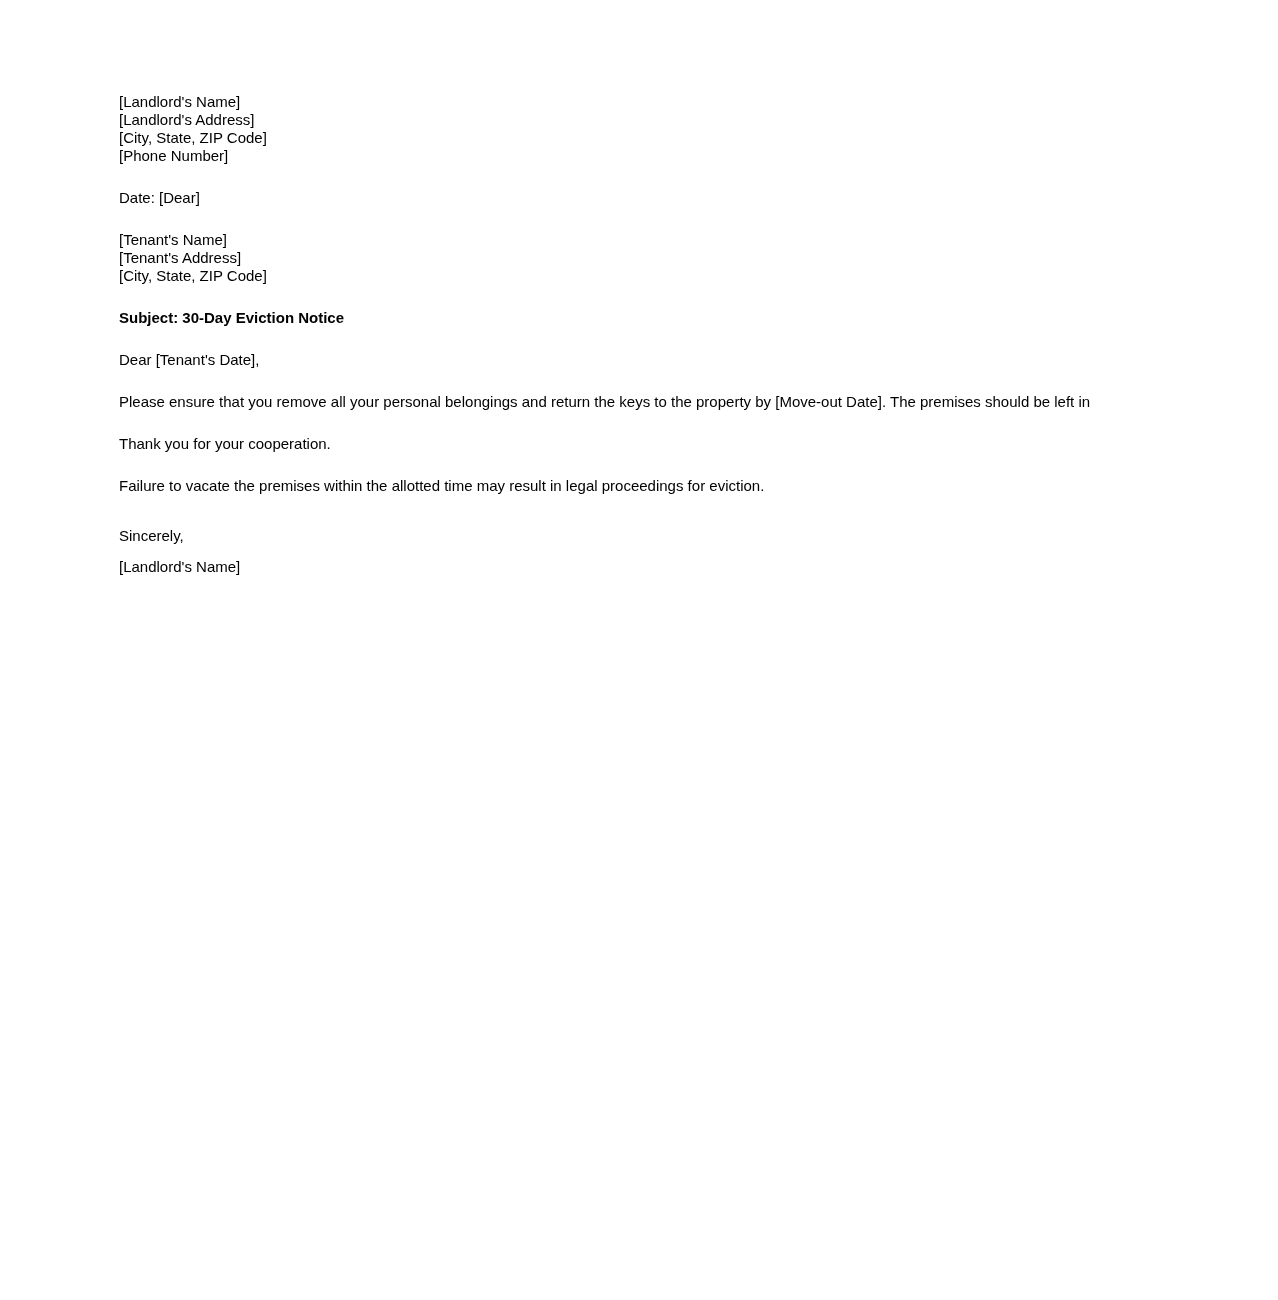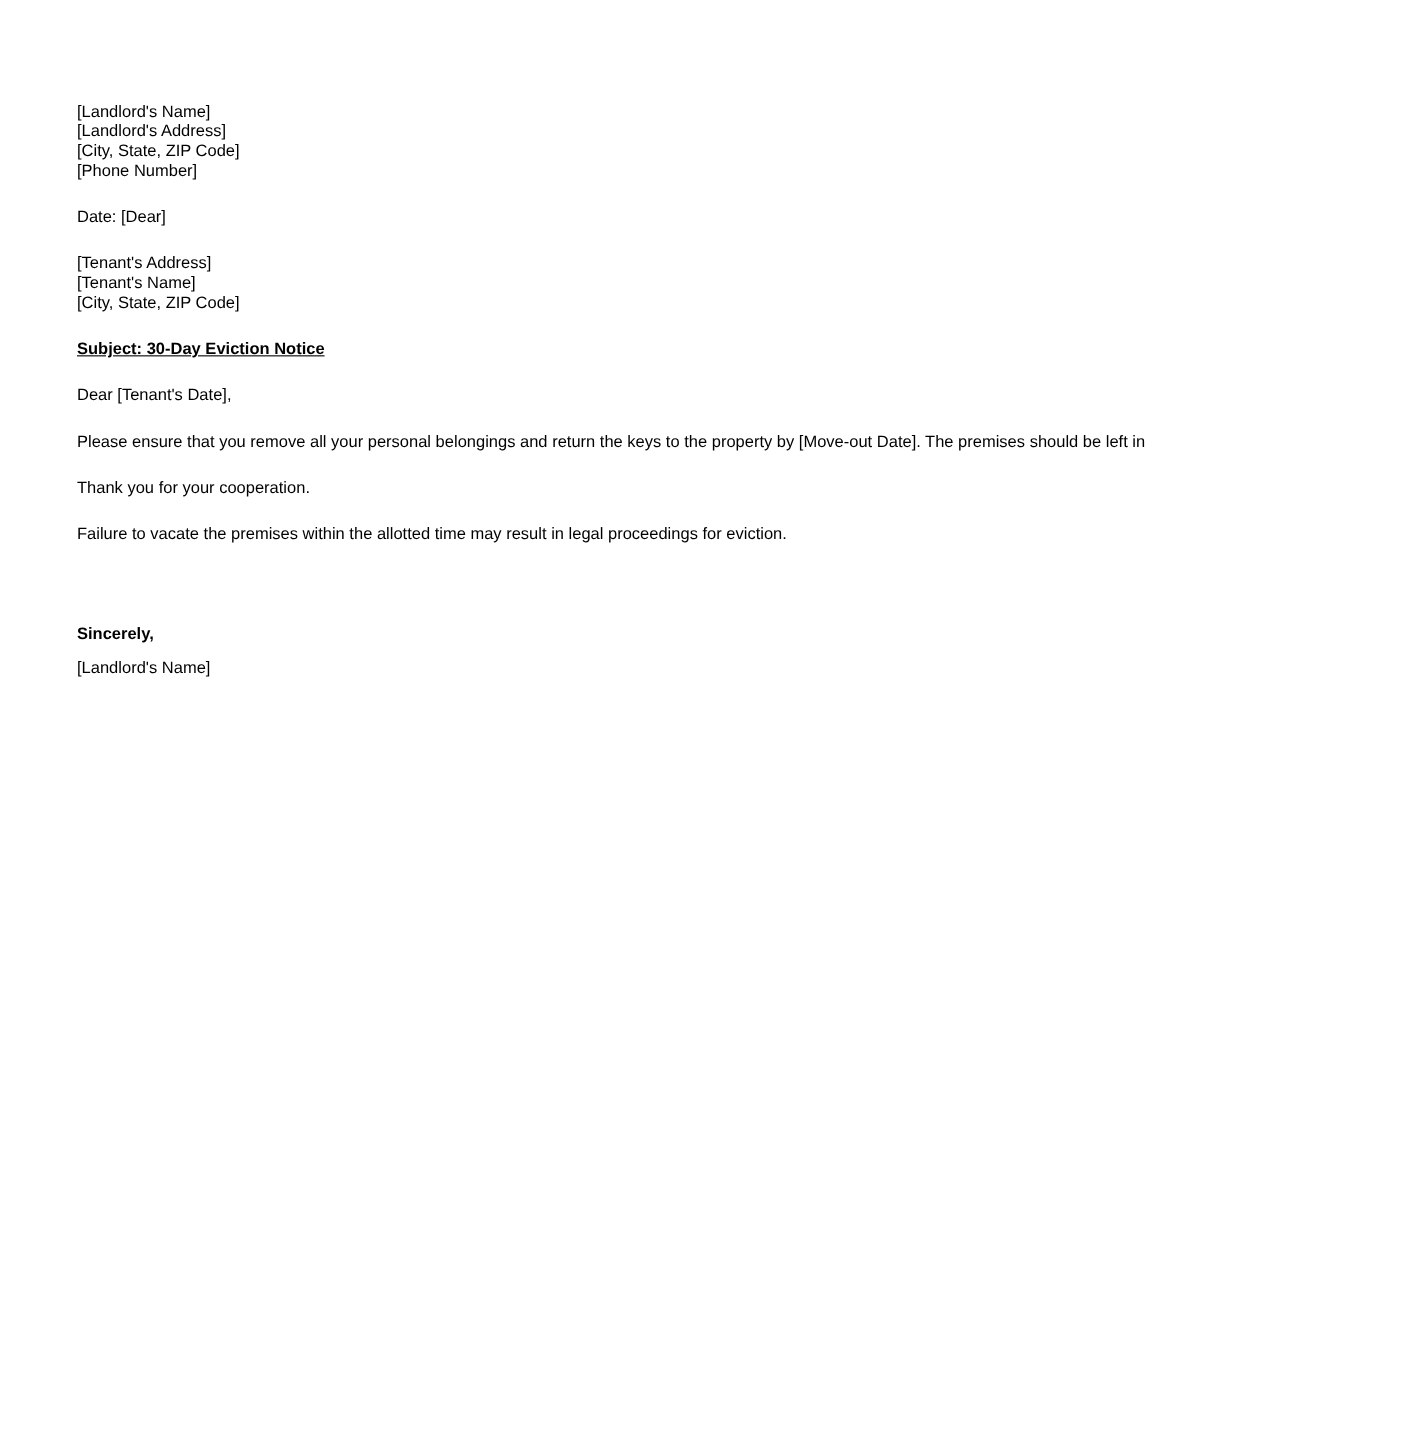--- a/index.html
+++ b/index.html
@@ -8,60 +8,58 @@
     background: #ffffff;
   }
   body {
     width: 1278px;
     height: 1300px;
     overflow: hidden;
     font-family: "Liberation Sans", "DejaVu Sans", sans-serif;
     color: #000000;
   }
   .letter {
-    padding: 93px 0 0 70px;
+    padding: 93px 0 0 119px;
     width: 1040px;
     font-size: 15px;
     line-height: 18px;
   }
   .para {
     margin: 0 0 24px 0;
   }
   .para .line {
     display: block;
   }
   .subject {
     font-weight: bold;
-    text-decoration: underline;
   }
   .closing-start {
-    margin-top: 73px;
-    font-weight: bold;
+    margin-top: 32px;
   }
   .closing-line {
     margin-bottom: 13px;
   }
 </style>
 </head>
 <body>
 
 <div class="letter">
 
   <div class="para">
     <span class="line">[Landlord's Name]</span>
     <span class="line">[Landlord's Address]</span>
     <span class="line">[City, State, ZIP Code]</span>
     <span class="line">[Phone Number]</span>
   </div>
 
   <div class="para">Date: [Dear]</div>
 
   <div class="para">
+    <span class="line">[Tenant's Name]</span>
     <span class="line">[Tenant's Address]</span>
-    <span class="line">[Tenant's Name]</span>
     <span class="line">[City, State, ZIP Code]</span>
   </div>
 
   <div class="para subject">Subject: 30-Day Eviction Notice</div>
 
   <div class="para">Dear [Tenant's Date],</div>
 
   <div class="para">
   </div>
 

